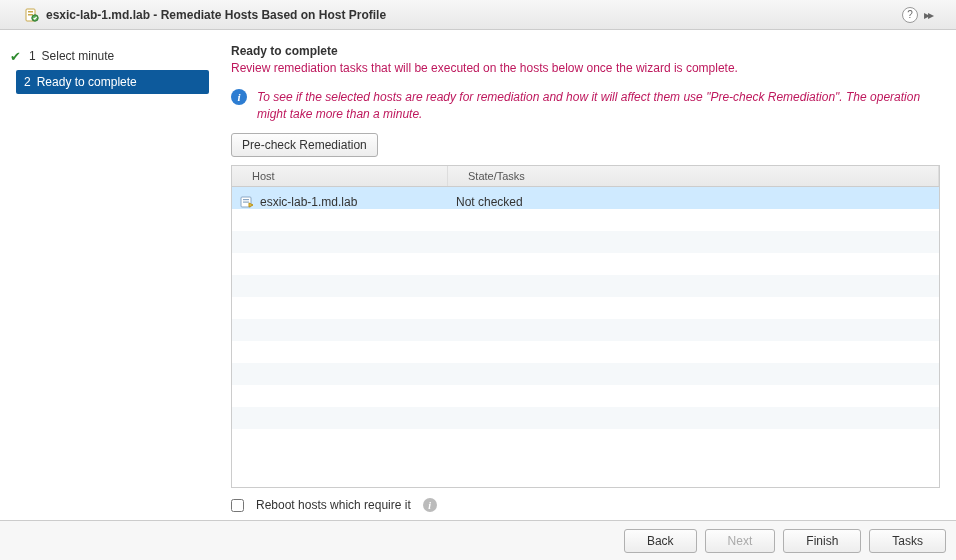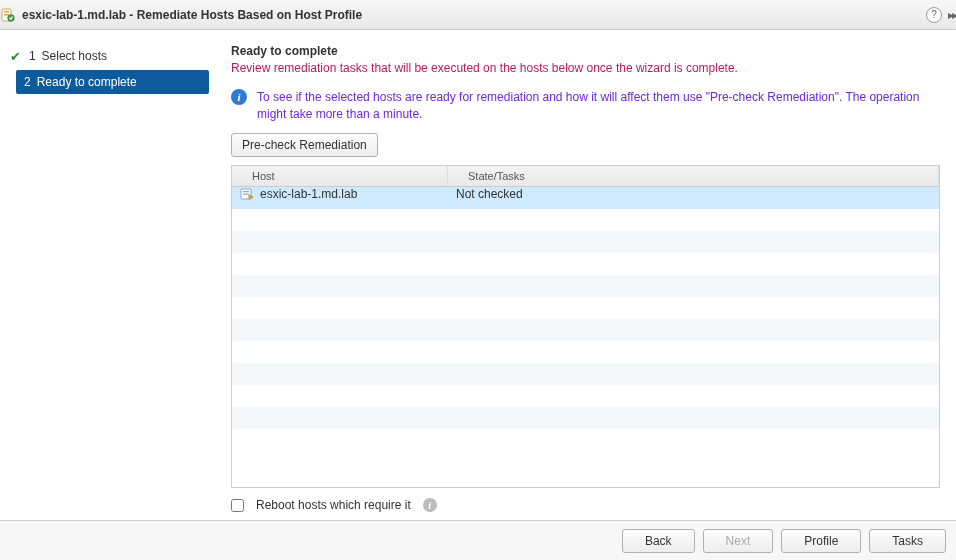--- a/index.html
+++ b/index.html
@@ -11,21 +11,21 @@
     width: 956px;
     height: 560px;
     overflow: hidden;
   }
   .titlebar {
     height: 30px;
     background: linear-gradient(#f7f7f7, #e8e8e8);
     border-bottom: 1px solid #ccc;
     display: flex;
     align-items: center;
-    padding: 0 0;
+    padding: 0 24px;
   }
   .titlebar-icon {
     width: 16px; height: 16px;
     margin-right: 6px;
     display:inline-flex;align-items:center;justify-content:center;
   }
   .titlebar-text { font-weight: bold; color:#333; flex:1; }
   .titlebar-right { display:flex; gap:6px; align-items:center; }
   .help-icon {
     width:16px;height:16px;border:1px solid #999;border-radius:50%;
@@ -74,21 +74,21 @@
     align-items:flex-start;
   }
   .info-icon {
     width:16px;height:16px;border-radius:50%;
     background:#2d7dd2;color:#fff;
     display:inline-flex;align-items:center;justify-content:center;
     font-style:italic;font-weight:bold;font-size:11px;
     flex-shrink:0;
     font-family: Georgia, serif;
   }
-  .info-text { color:#6d28d9; line-height:1.4;}
+  .info-text { color:#be185d; line-height:1.4;font-style:italic;}
   .btn {
     background:linear-gradient(#fdfdfd,#ededed);
     border:1px solid #b0b0b0;
     border-radius:3px;
     padding:4px 10px;
     font-size:12px;
     cursor:pointer;
     color:#333;
     text-align:center;
   }
@@ -110,21 +110,21 @@
   .th{
     padding:4px 20px;
     border-right:1px solid #ddd;
   }
   .th.host{width:216px;}
   .th.state{flex:1;}
   .tbody{flex:1; overflow:auto;}
   .trow{
     display:flex;
     height:22px;
-    align-items:flex-start;
+    align-items:flex-end;
   }
   .trow.selected{ background:#cfeaff;}
   .trow.stripe{ background:#f5f8fa;}
   .td{padding:0 8px;font-size:12px;display:flex;align-items:center;gap:6px;}
   .td.host{width:216px;}
   .td.state{flex:1;}
   .host-icon{width:14px;height:14px;display:inline-flex;}
   .reboot-row{
     display:flex;align-items:center;gap:12px;
     margin-top:10px;
@@ -168,21 +168,21 @@
     <span class="expand-icon">▸▸</span>
   </span>
 </div>
 
 <div class="main">
 
   <div class="sidebar">
     <div class="step done">
       <span class="check">✔</span>
       <span class="step-num">1</span>
-      <span class="step-label">Select hosts</span>
+      <span class="step-label">Select minute</span>
     </div>
     <div class="step active">
       <span class="step-num">2</span>
       <span class="step-label">Ready to complete</span>
     </div>
   </div>
 
   <div class="content">
     <div class="heading">Ready to complete</div>
     <div class="subheading">Review remediation tasks that will be executed on the hosts below once the wizard is complete.</div>
@@ -267,15 +267,15 @@
       <input type="checkbox" style="">
       <span>Reboot hosts which require it</span>
       <span class="info-mini">i</span>
     </div>
   </div>
 </div>
 
 <div class="footer">
   <button class="btn">Back</button>
   <button class="btn" disabled="">Next</button>
-  <button class="btn">Profile</button>
+  <button class="btn">Finish</button>
   <button class="btn">Tasks</button>
 </div>
 
 </body></html>

